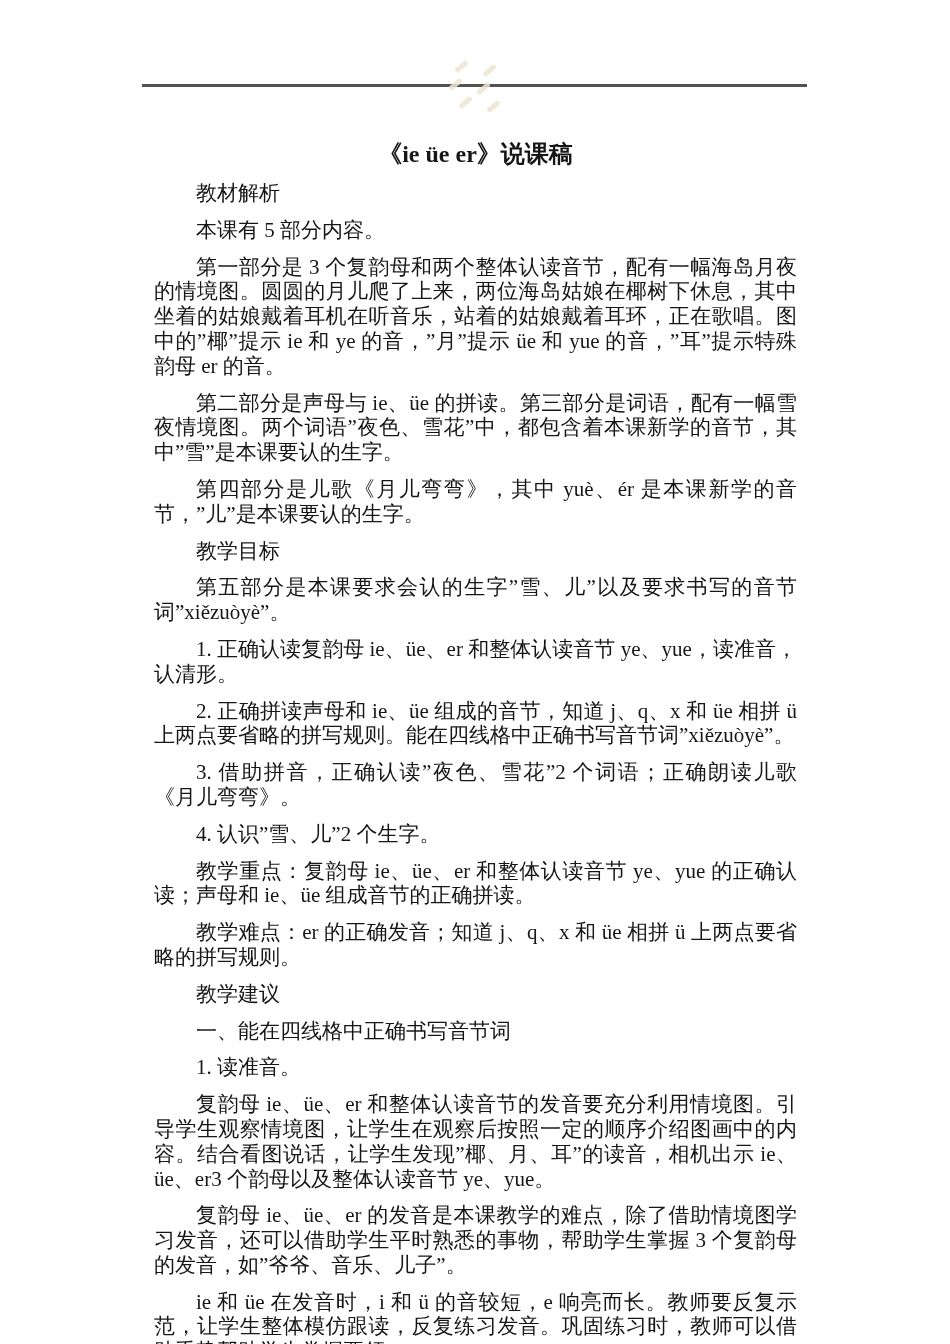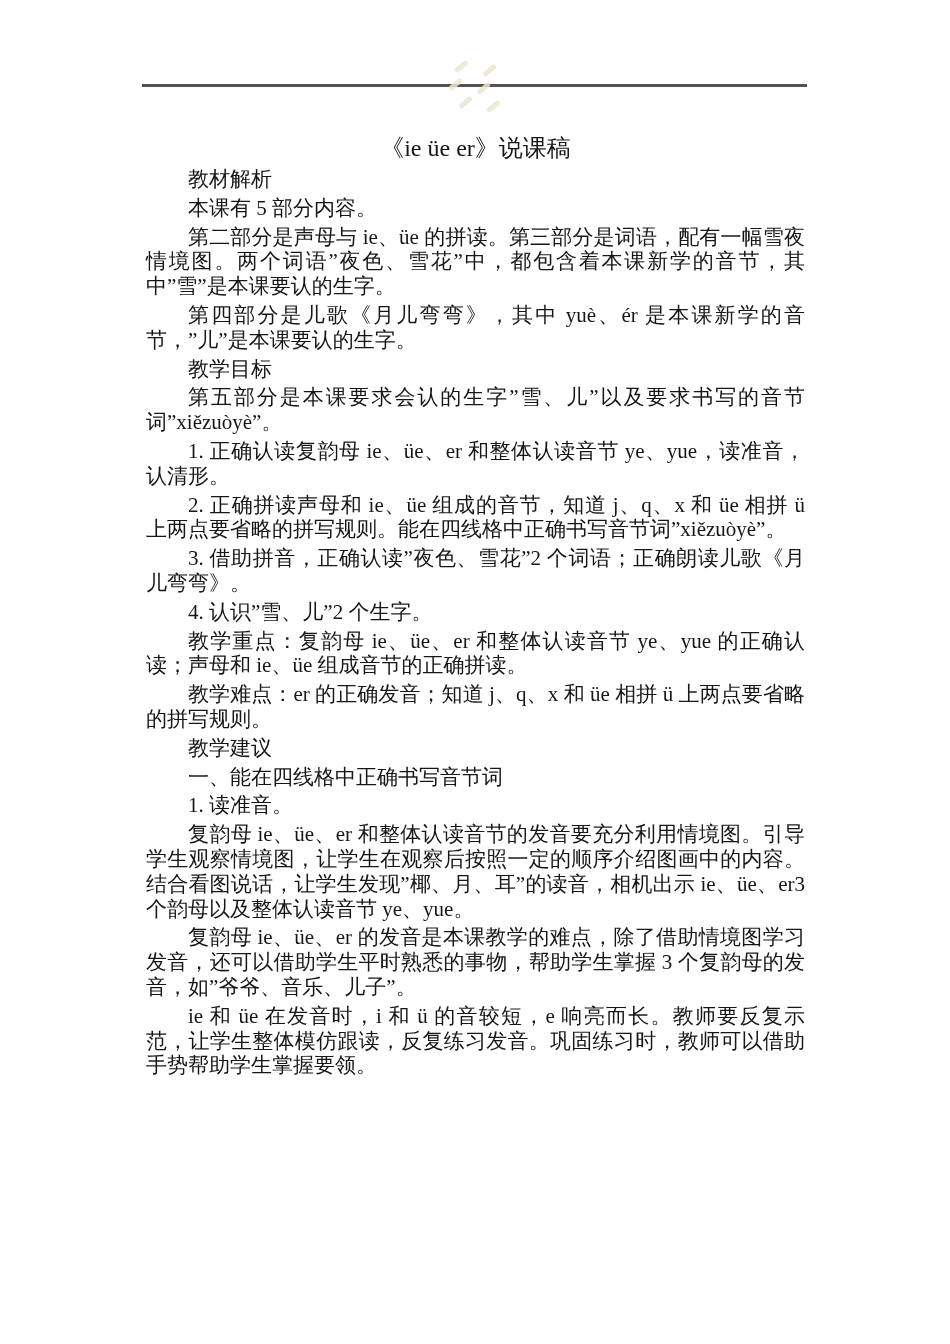--- a/index.html
+++ b/index.html
@@ -38,31 +38,31 @@
   .doc {
     position: absolute;
     left: 142px;
     top: 123px;
     width: 667px;
     color: #161616;
   }
   .doc-title {
     font-size: 24px;
     line-height: 30px;
-    font-weight: normal;
+    font-weight: bold;
     text-align: center;
-    margin: 10px 0 3px 0;
+    margin: 16px 0 3px 0;
     white-space: nowrap;
   }
   .para {
     font-size: 21px;
     line-height: 24.8px;
     text-align: justify;
     text-indent: 2em;
-    margin: 4px;
+    margin: 12px;
     word-break: normal;
     overflow-wrap: break-word;
   }
 </style>
 </head>
 <body style="background: rgb(255, 255, 255);">
 
 <div class="top-rule" style="background: rgb(82, 82, 82);"></div>
 
 <div class="watermark">
@@ -72,20 +72,21 @@
   <span class="wm-stroke" style="left: 30px; top: 36px; background: rgb(236, 229, 212);"></span>
   <span class="wm-stroke" style="left: 12px; top: 50px; background: rgb(236, 229, 212);"></span>
   <span class="wm-stroke" style="left: 40px; top: 54px; background: rgb(236, 229, 212);"></span>
 </div>
 
 <main class="doc" style="color: rgb(22, 22, 22);">
   <h1 class="doc-title">《ie üe er》说课稿</h1>
   <div id="paragraphs">
       <p class="para">教材解析</p>
       <p class="para">本课有 5 部分内容。</p>
+      <p class="para">第一部分是 3 个复韵母和两个整体认读音节，配有一幅海岛月夜的情境图。圆圆的月儿爬了上来，两位海岛姑娘在椰树下休息，其中坐着的姑娘戴着耳机在听音乐，站着的姑娘戴着耳环，正在歌唱。图中的”椰”提示 ie 和 ye 的音，”月”提示 üe 和 yue 的音，”耳”提示特殊韵母 er 的音。</p>
       <p class="para">第二部分是声母与 ie、üe 的拼读。第三部分是词语，配有一幅雪夜情境图。两个词语”夜色、雪花”中，都包含着本课新学的音节，其中”雪”是本课要认的生字。</p>
       <p class="para">第四部分是儿歌《月儿弯弯》，其中 yuè、ér 是本课新学的音节，”儿”是本课要认的生字。</p>
       <p class="para">教学目标</p>
       <p class="para">第五部分是本课要求会认的生字”雪、儿”以及要求书写的音节词”xiězuòyè”。</p>
       <p class="para">1. 正确认读复韵母 ie、üe、er 和整体认读音节 ye、yue，读准音，认清形。</p>
       <p class="para">2. 正确拼读声母和 ie、üe 组成的音节，知道 j、q、x 和 üe 相拼 ü 上两点要省略的拼写规则。能在四线格中正确书写音节词”xiězuòyè”。</p>
       <p class="para">3. 借助拼音，正确认读”夜色、雪花”2 个词语；正确朗读儿歌《月儿弯弯》。</p>
       <p class="para">4. 认识”雪、儿”2 个生字。</p>
       <p class="para">教学重点：复韵母 ie、üe、er 和整体认读音节 ye、yue 的正确认读；声母和 ie、üe 组成音节的正确拼读。</p>
       <p class="para">教学难点：er 的正确发音；知道 j、q、x 和 üe 相拼 ü 上两点要省略的拼写规则。</p>

